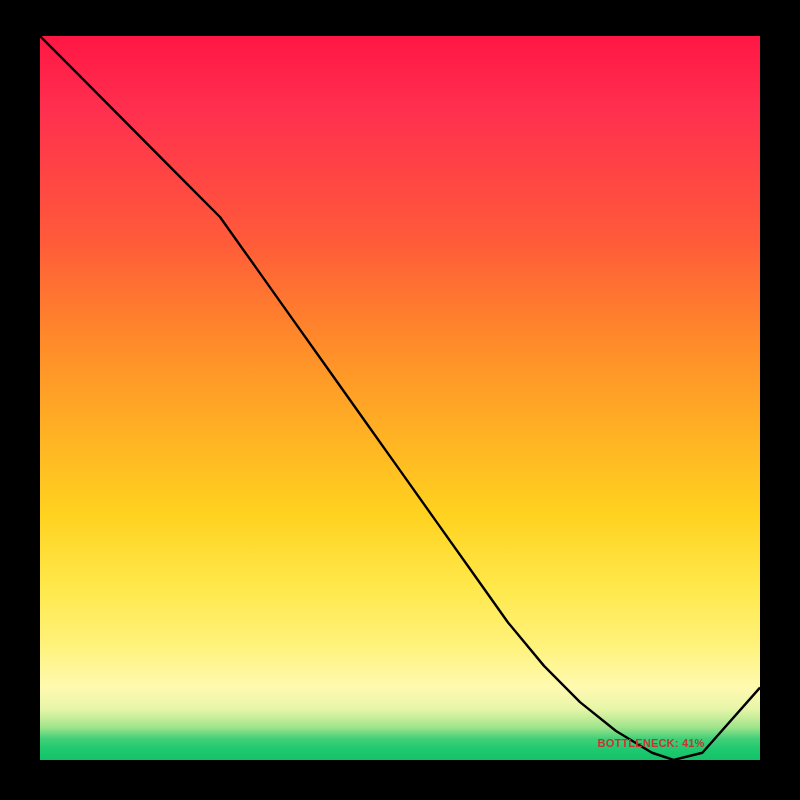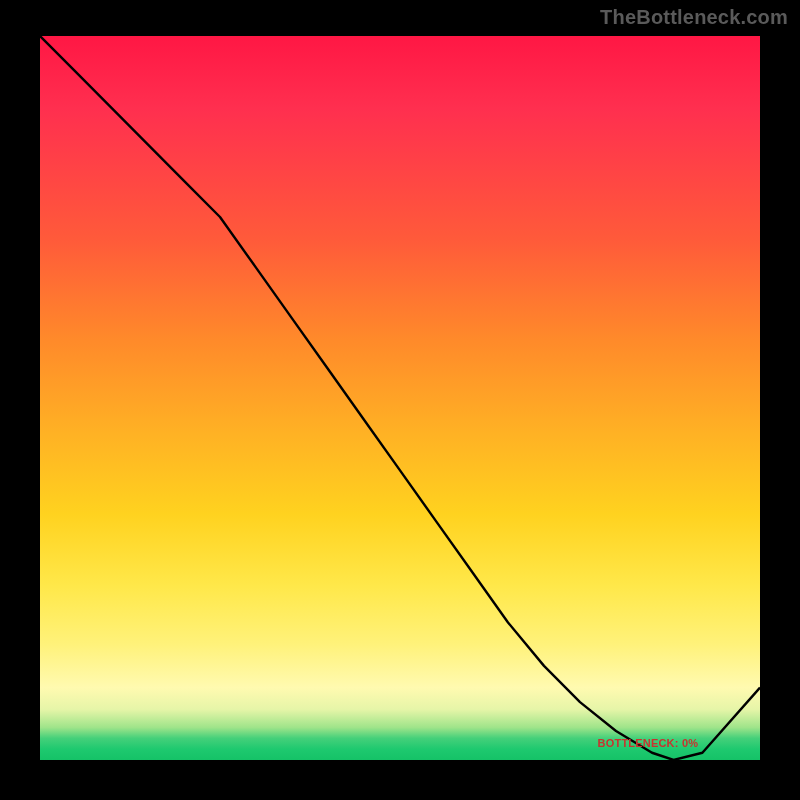--- a/index.html
+++ b/index.html
@@ -66,26 +66,25 @@
     color: #c8332f;
     letter-spacing: 0.2px;
     white-space: nowrap;
   }
 </style>
 </head>
 <body>
 
 <div class="frame">
 
-  <div class="attribution">TheBottleneck.com</div>
 
   <div class="plot-area">
 
     <svg class="curve" viewBox="0 0 720 724" preserveAspectRatio="none">
 
       <polyline id="curve-line" fill="none" stroke="#000000" stroke-width="2.4" stroke-linejoin="round" points="0.00,0.00 36.00,36.20 72.00,72.40 108.00,108.60 144.00,144.80 180.00,181.00 216.00,231.68 252.00,282.36 288.00,333.04 324.00,383.72 360.00,434.40 396.00,485.08 432.00,535.76 468.00,586.44 504.00,629.88 540.00,666.08 576.00,695.04 612.00,716.76 633.60,724.00 662.40,716.76 720.00,651.60"></polyline>
     </svg>
 
-    <div class="bottom-label" id="bottom-label" style="left: 557.6px; top: 701.14px;">BOTTLENECK: 0%</div>
+    <div class="bottom-label" id="bottom-label" style="left: 557.6px; top: 701.14px;">BOTTLENECK: 41%</div>
 
   </div>
 
 </div>
 
 </body></html>

